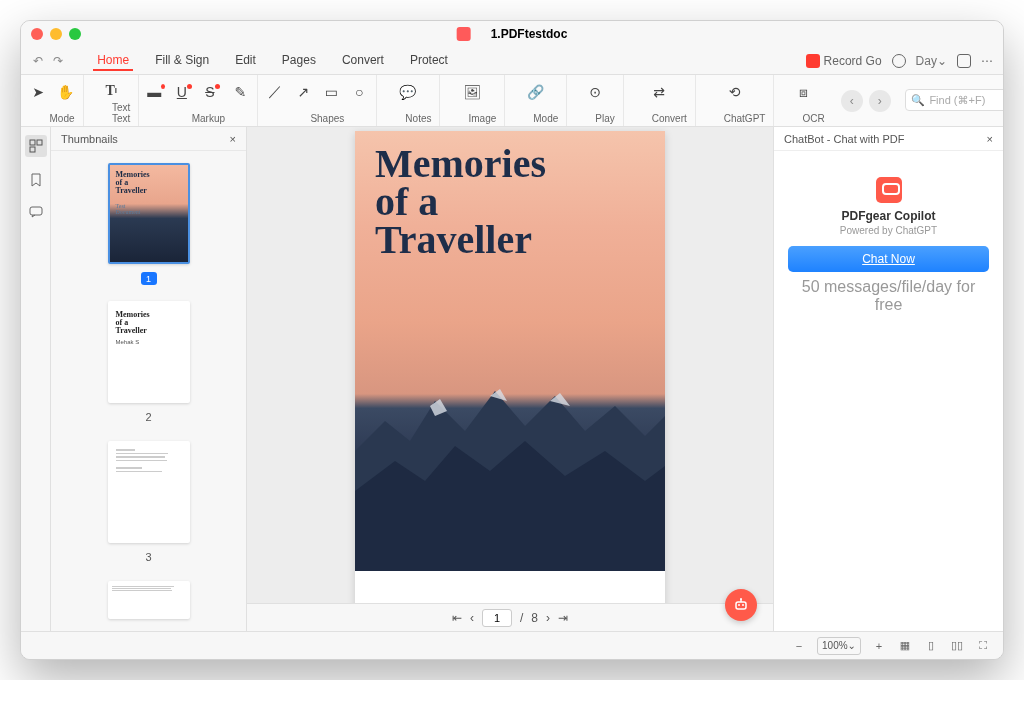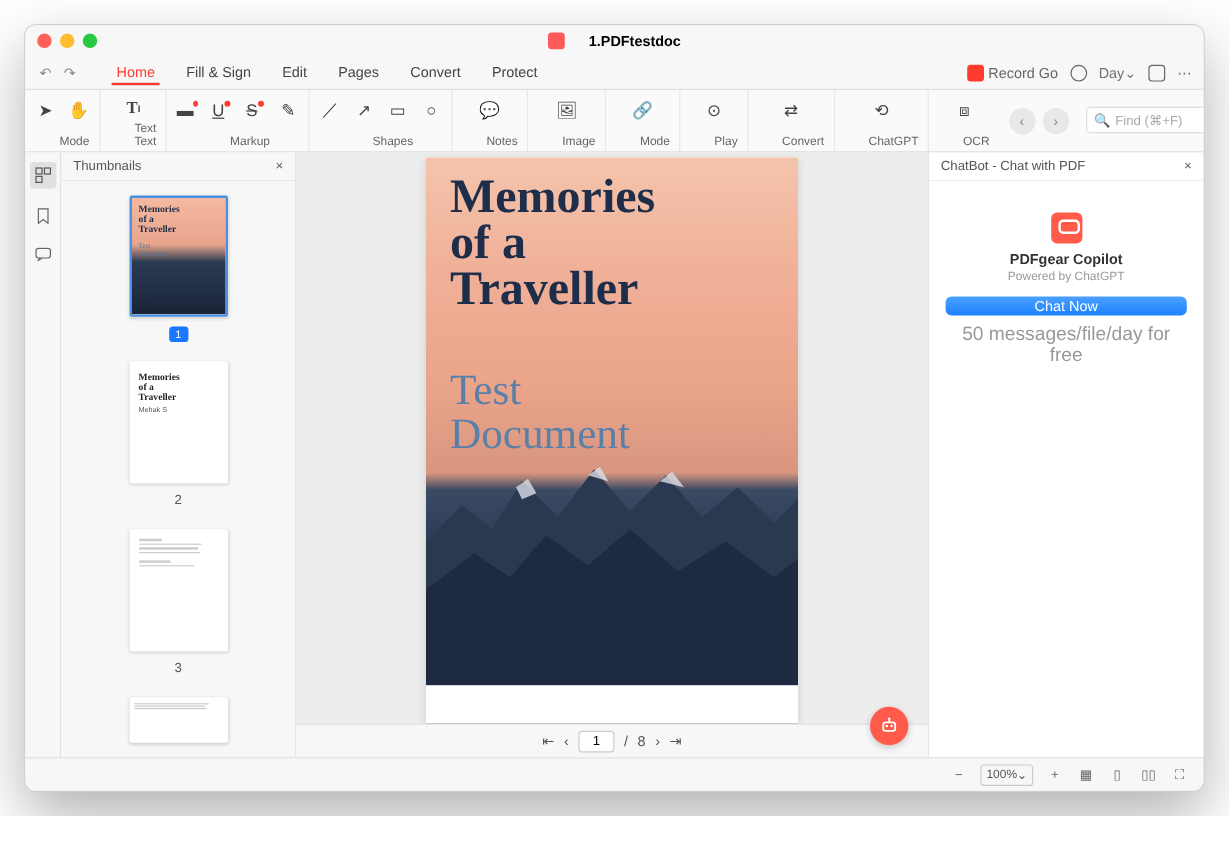--- a/index.html
+++ b/index.html
@@ -74,21 +74,21 @@
 
 .chatpanel { width: 230px; background: #fff; border-left: 1px solid #e0e0e0; display: flex; flex-direction: column; }
 .chat-hdr { height: 24px; display: flex; align-items: center; justify-content: space-between; padding: 0 10px; font-size: 11px; color: #555; border-bottom: 1px solid #eee; }
 .chat-body { padding: 16px 14px; text-align: center; }
 .chat-logo { width: 26px; height: 26px; background: #ff5a4a; border-radius: 5px; margin: 10px auto 6px; position: relative; }
 .chat-logo::after { content: ""; position: absolute; top: 6px; left: 6px; width: 14px; height: 8px; border: 2px solid #fff; border-radius: 4px; }
 .chat-name { font-size: 12px; font-weight: 600; color: #333; }
 .chat-powered { font-size: 10px; color: #999; margin: 2px 0 10px; }
 .chat-tagline { font-size: 13px; font-weight: 700; color: #222; margin-bottom: 8px; }
 .chat-desc { font-size: 10.5px; color: #555; line-height: 1.4; margin-bottom: 16px; }
-.chat-btn { width: 100%; height: 16px; background: linear-gradient(#4aa0ff,#1e82ff); color: #fff; border: none; border-radius: 5px; font-size: 12px; font-weight: 500; cursor: pointer; }
+.chat-btn { width: 100%; height: 26px; background: linear-gradient(#4aa0ff,#1e82ff); color: #fff; border: none; border-radius: 5px; font-size: 12px; font-weight: 500; cursor: pointer; text-decoration: underline; }
 .chat-limit { font-size: 16px; color: #999; margin-top: 6px; }
 
 .bottom-bar { height: 28px; display: flex; align-items: center; justify-content: flex-end; gap: 10px; padding: 0 12px; background: #f7f7f7; border-top: 1px solid #e0e0e0; font-size: 11px; color: #555; }
 .zoom-box { width: 44px; height: 18px; border: 1px solid #ccc; border-radius: 3px; display: flex; align-items: center; justify-content: center; font-size: 10px; }
 .bb-icon { width: 16px; height: 16px; display: flex; align-items: center; justify-content: center; color: #666; cursor: pointer; }
 
 svg { display: block; }
 </style>
 </head>
 <body>
@@ -299,22 +299,20 @@
         <div class="page">
           <div class="page-sky"></div>
           <svg class="page-mtn" viewBox="0 0 310 200" preserveAspectRatio="none">
             <path d="M0 80 L30 50 L55 70 L80 30 L110 60 L140 20 L170 55 L200 25 L230 60 L260 35 L290 65 L310 45 L310 200 L0 200 Z" fill="#2a3850"></path>
             <path d="M0 120 L40 90 L70 110 L100 75 L135 100 L170 70 L210 105 L250 80 L290 110 L310 95 L310 200 L0 200 Z" fill="#1e2a42"></path>
             <path d="M75 35 L85 28 L92 40 L80 45 Z M135 25 L145 18 L152 30 Z M195 30 L205 22 L215 35 Z" fill="#d8dde5" opacity="0.8"></path>
           </svg>
           <div class="page-title-lg" style="white-space:pre-line;">Memories
 of a
 Traveller</div>
-          <div class="page-sub-lg" style="white-space:pre-line;">Test
-Document</div>
           <div class="page-white"></div>
         </div>
       </div>
       <div class="float-ai">
         <svg width="18" height="18" viewBox="0 0 18 18">
             <rect x="4" y="6" width="10" height="7" rx="2" fill="none" stroke="#fff" stroke-width="1.5"></rect>
             <circle cx="7" cy="9" r="1" fill="#fff"></circle>
             <circle cx="11" cy="9" r="1" fill="#fff"></circle>
             <line x1="9" y1="3" x2="9" y2="6" stroke="#fff" stroke-width="1.5"></line>
             <circle cx="9" cy="3" r="1" fill="#fff"></circle>

